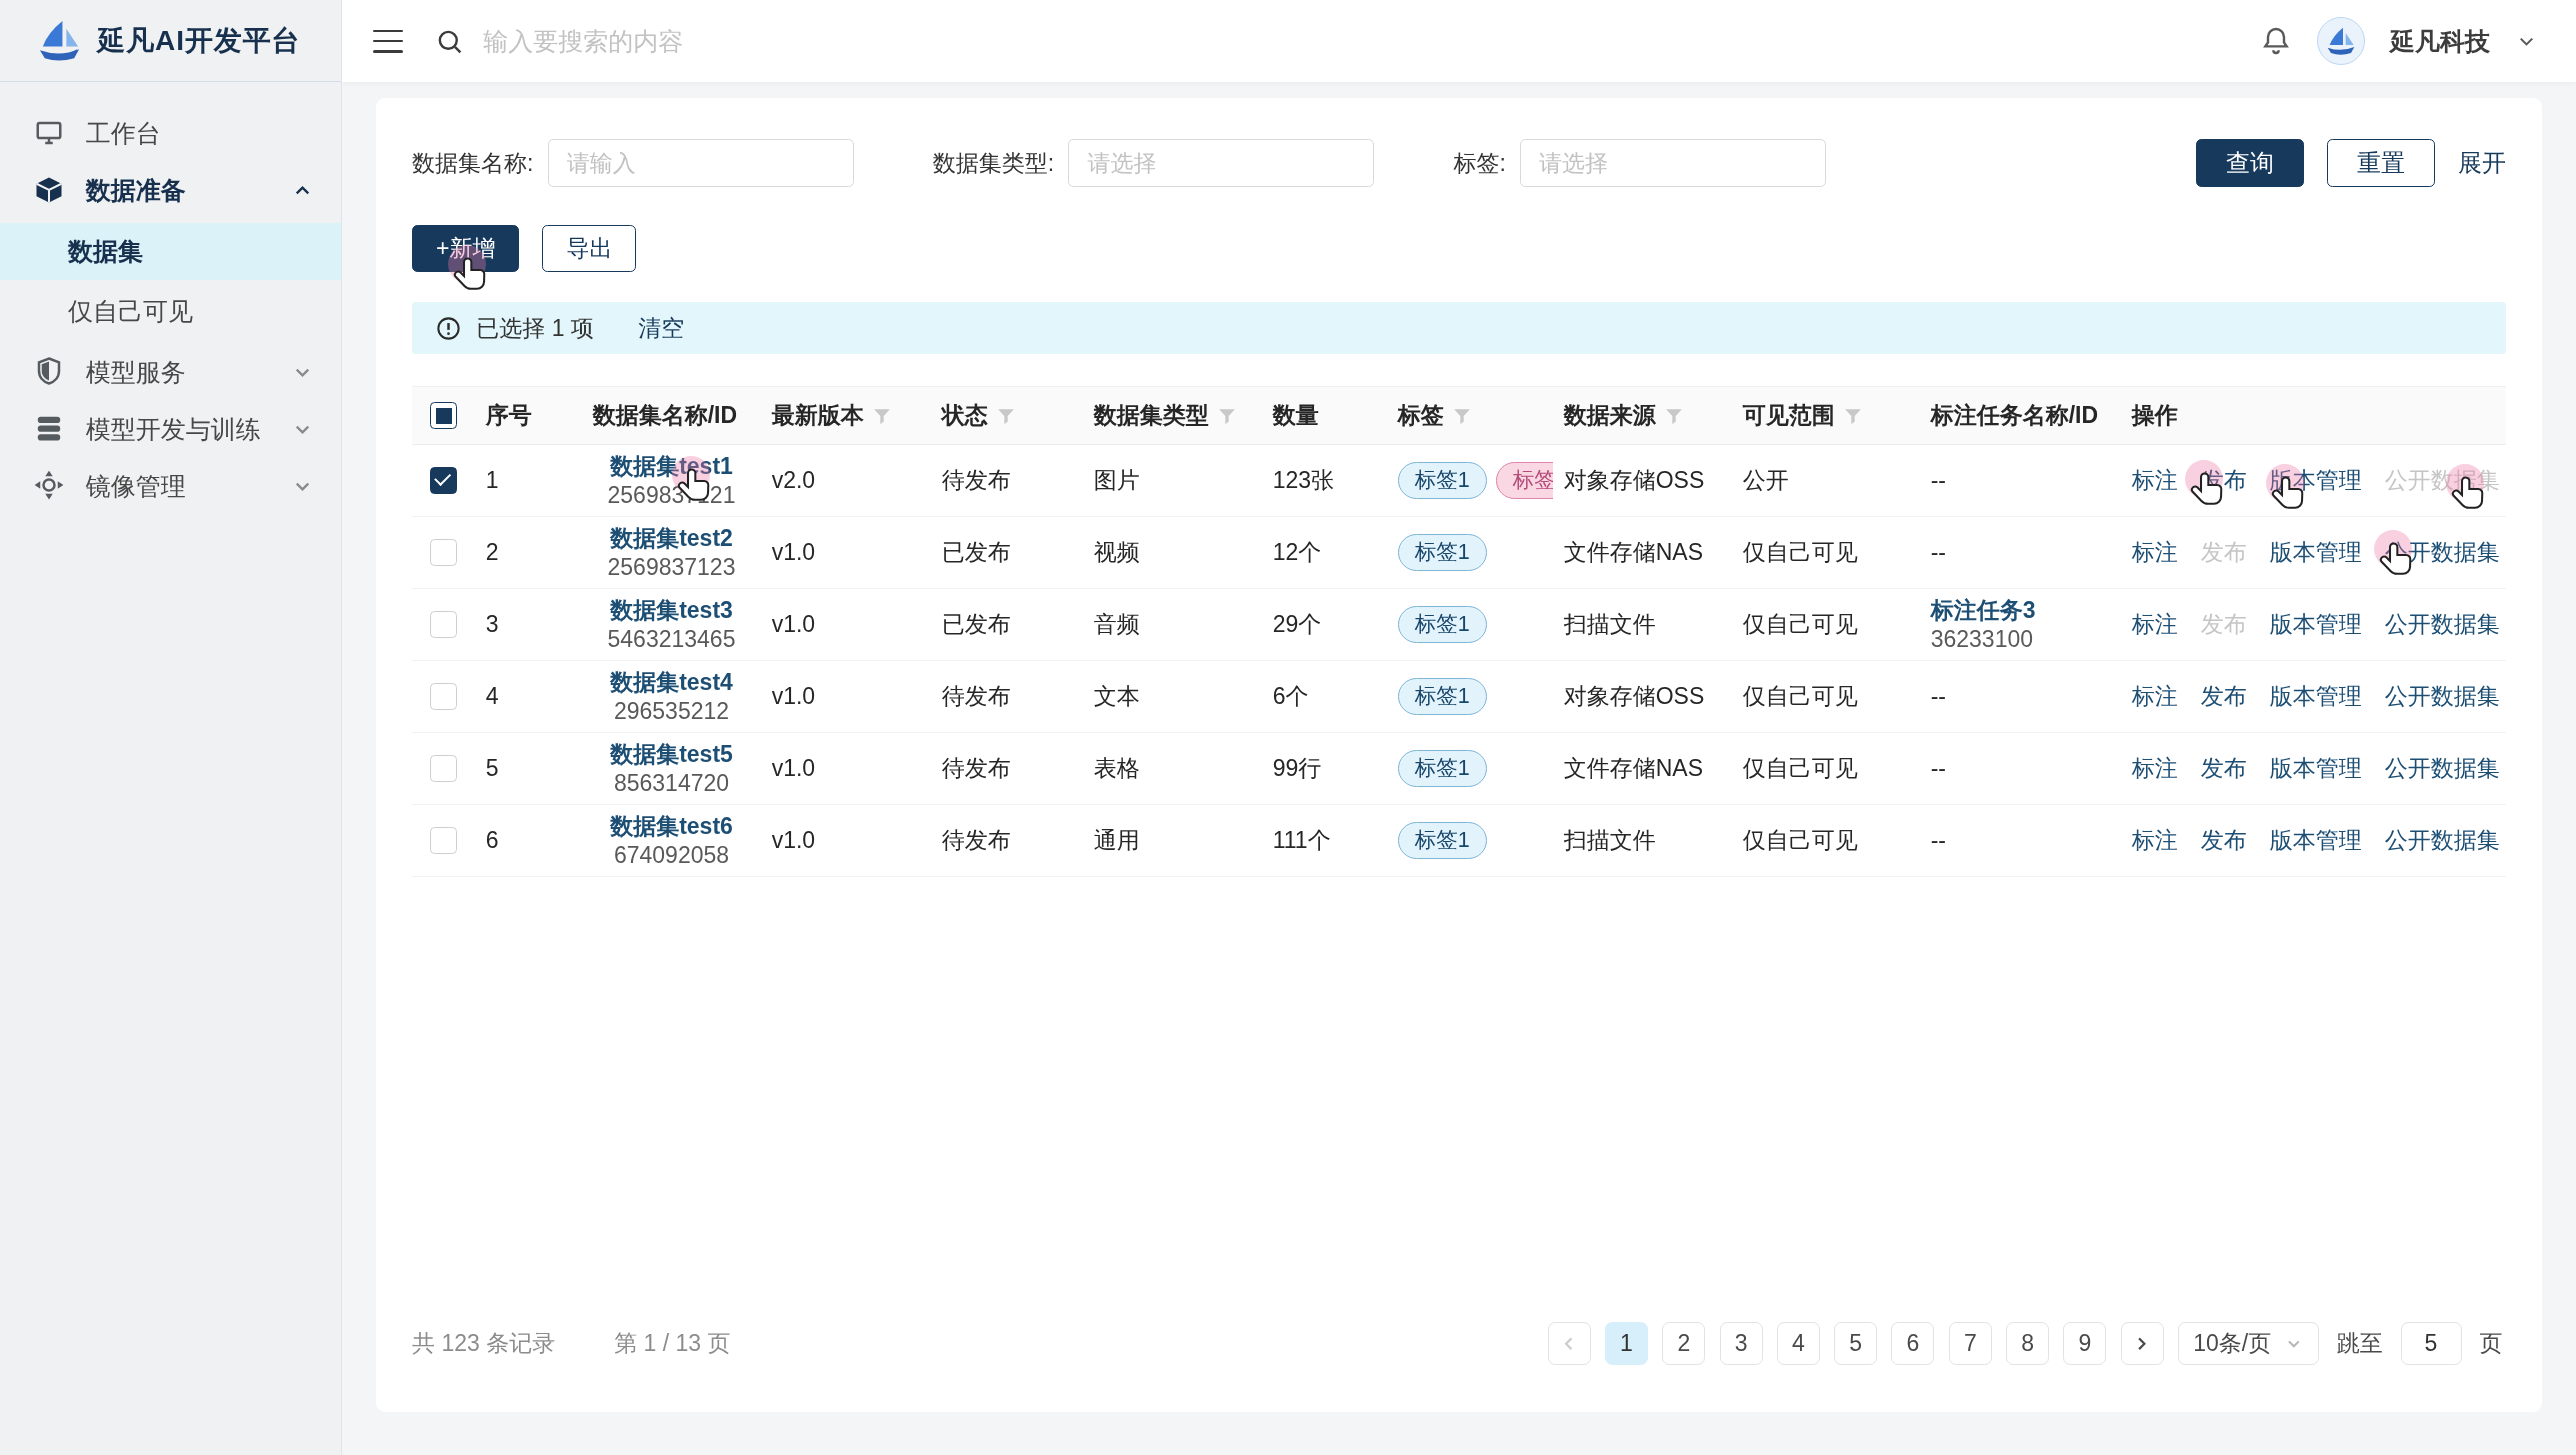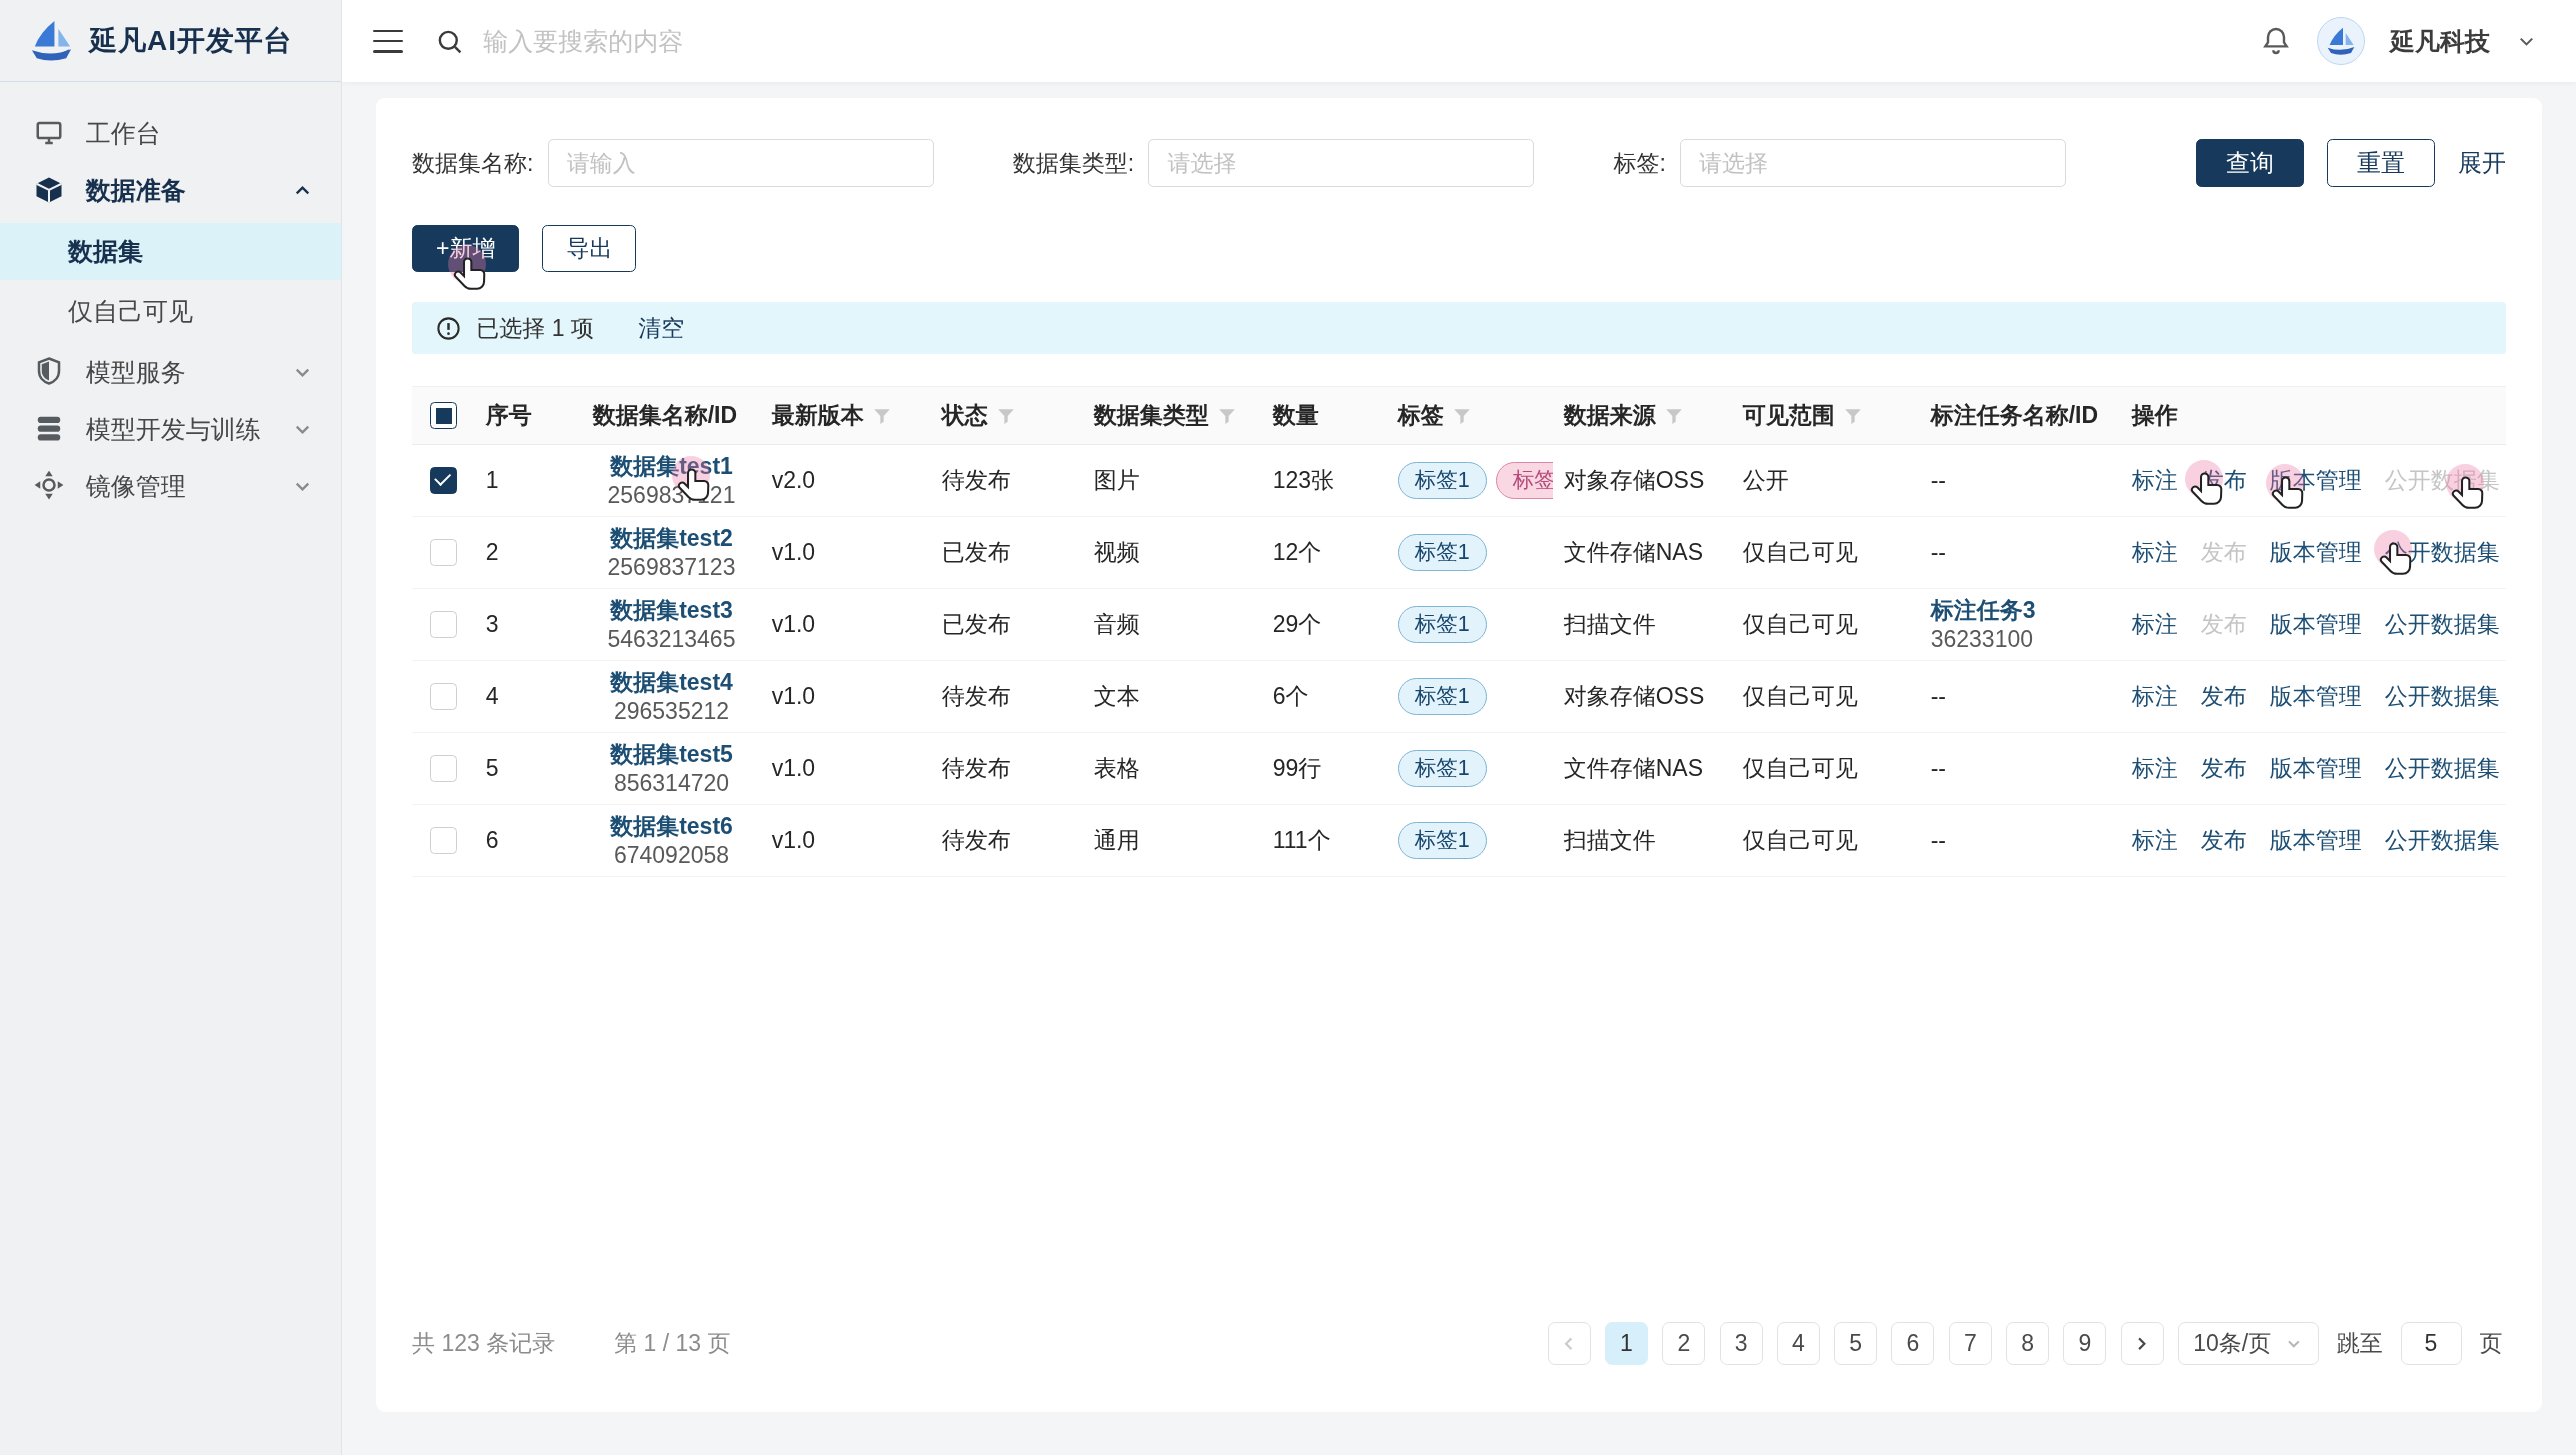--- a/index.html
+++ b/index.html
@@ -7,21 +7,21 @@
   body {
     font-family: "Liberation Sans", "DejaVu Sans", sans-serif;
     font-size: 23px; color:#262626; background:#f4f5f6;
     position:relative; overflow:hidden;
   }
   svg { display:block; }
 
   
   .sidebar{ position:absolute; left:0; top:0; width:342px; height:1455px;
     background:#f0f1f2; border-right:0.9px solid #e2e3e5; z-index:5;}
-  .logo-row{ height:82px; display:flex; align-items:center; padding-left:28px; gap:14.3px;
+  .logo-row{ height:82px; display:flex; align-items:center; padding-left:36px; gap:14.3px;
     border-bottom:0.9px solid rgba(120,160,210,.25);}
   .logo-title{ font-size:28px; font-weight:bold; color:#16304e; letter-spacing:0.9px;}
   .menu{ padding-top:23px;}
   .menu-item{ height:57px; display:flex; align-items:center; padding:0 27px 0 34px;
     font-size:25px; color:#474747; cursor:pointer; position:relative;}
   .menu-item .mi-icon{ width:32px; height:32px; margin-right:19.7px; color:#565b60; flex:0 0 auto;}
   .menu-item .mi-label{ flex:1 1 auto;}
   .menu-item .mi-chevron{ color:#8a8a8a;}
   .menu-item[data-state="parent-active"]{ color:#16304e; font-weight:bold;}
   .menu-item[data-state="parent-active"] .mi-icon{ color:#16304e;}
@@ -45,21 +45,21 @@
 
   
   .content{ position:absolute; left:342px; top:82px; width:2234px; height:1373px; background:#f4f5f6;}
   .card{ position:absolute; left:34px; top:16px; right:34px; bottom:43px; background:#fff;
     border-radius:9px; padding:0 36px;}
 
   
   .filter-row{ display:flex; align-items:center; padding-top:41px; gap:79px;}
   .fgroup{ display:flex; align-items:center; gap:14.3px;}
   .flabel{ color:#333; font-size:23px; white-space:nowrap;}
-  .finput{ width:386px; height:48px; border:0.9px solid #d9d9d9; border-radius:5.4px;
+  .finput{ width:306px; height:48px; border:0.9px solid #d9d9d9; border-radius:5.4px;
     padding:0 18px; font-size:23px; color:#333; outline:none;}
   .finput::placeholder{ color:#c2c2c2;}
   .filter-actions{ margin-left:auto; display:flex; align-items:center; gap:23px;}
   .btn{ height:48px; border-radius:5.4px; font-size:24px; padding:0 29px; cursor:pointer;
     display:inline-flex; align-items:center; justify-content:center; font-family:inherit;}
   .btn-primary{ background:#17395c; color:#fff; border:0.9px solid #17395c;}
   .btn-outline{ background:#fff; color:#17395c; border:0.9px solid #17395c;}
   .link-expand{ color:#17395c; font-size:24px; cursor:pointer; white-space:nowrap;}
 
   

